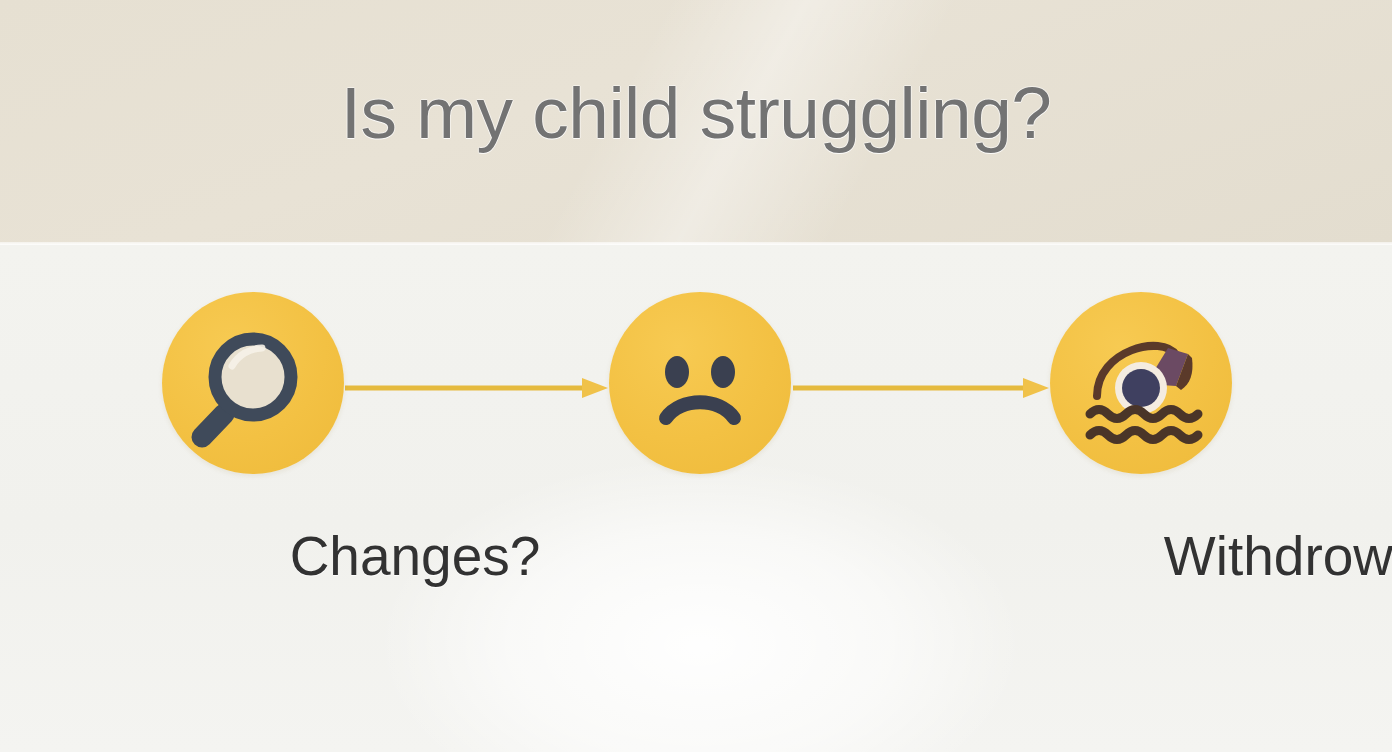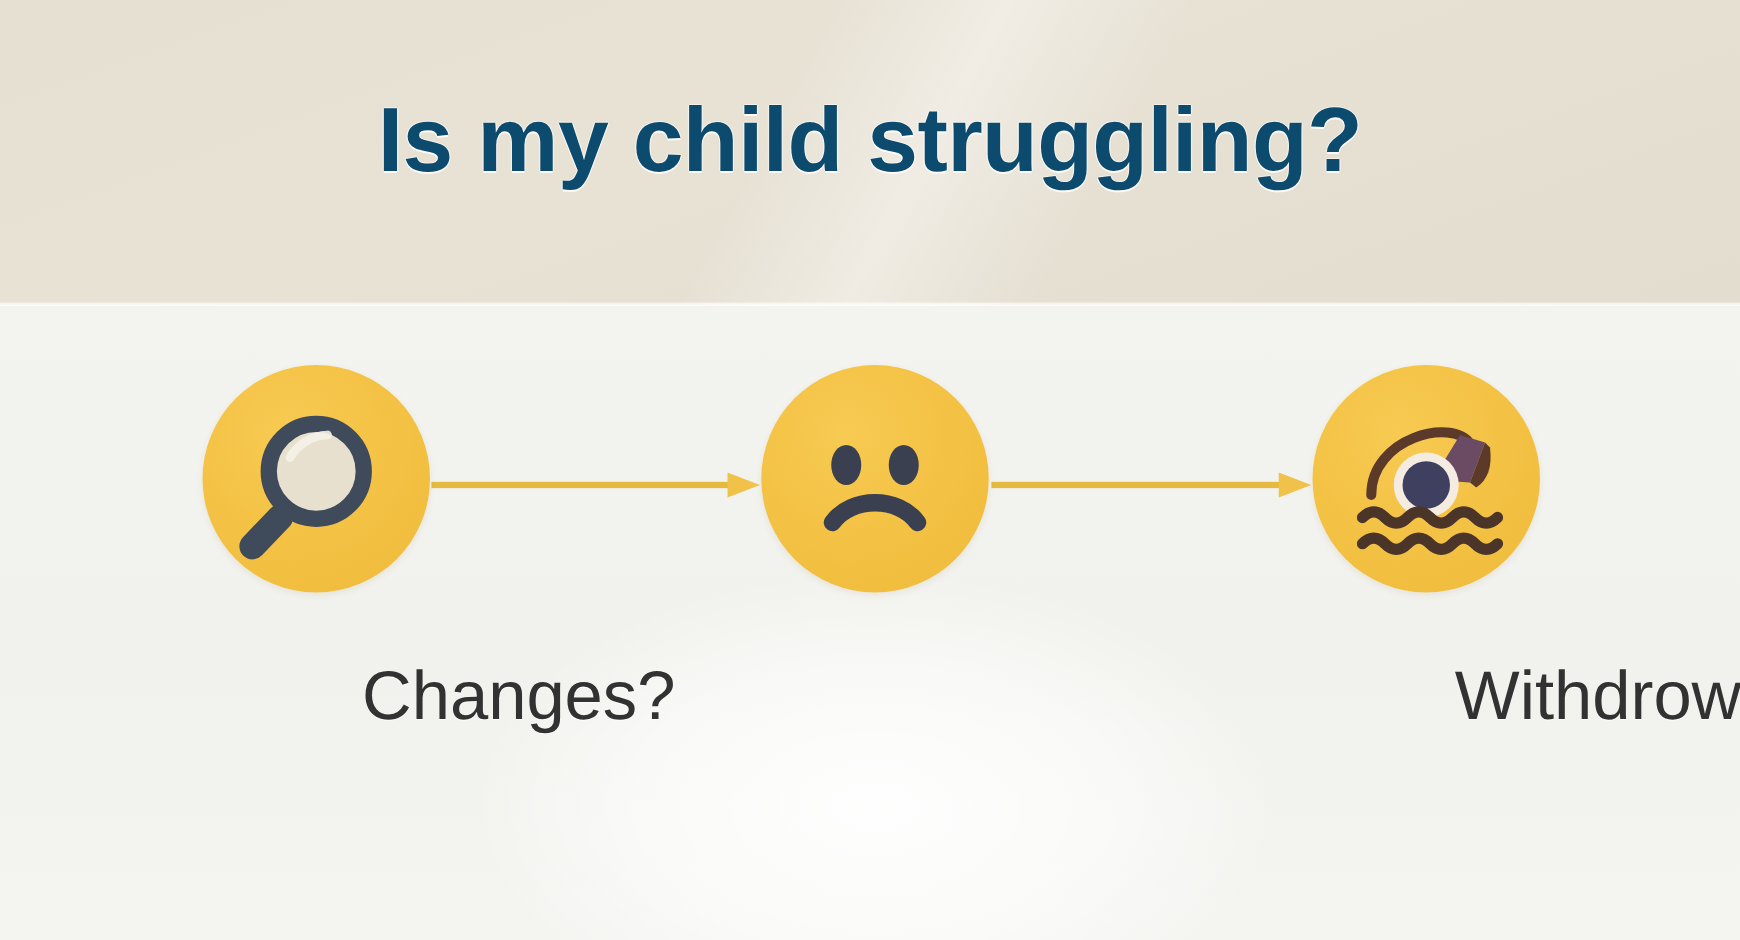--- a/index.html
+++ b/index.html
@@ -50,23 +50,23 @@
   }
 
   .page-title {
     position: absolute;
     left: 0;
     top: 76px;
     width: 1392px;
     text-align: center;
     font-size: 73px;
     line-height: 1;
-    font-weight: 700;
+    font-weight: 400;
     letter-spacing: -0.5px;
-    color: #0c4a6e;
+    color: #737373;
     text-shadow:
       0 1px 0 rgba(255,255,255,0.85),
       0 -1px 0 rgba(255,255,255,0.5),
       1px 0 0 rgba(255,255,255,0.5),
       -1px 0 0 rgba(255,255,255,0.5);
     white-space: nowrap;
   }
 
   
   .body-area {

